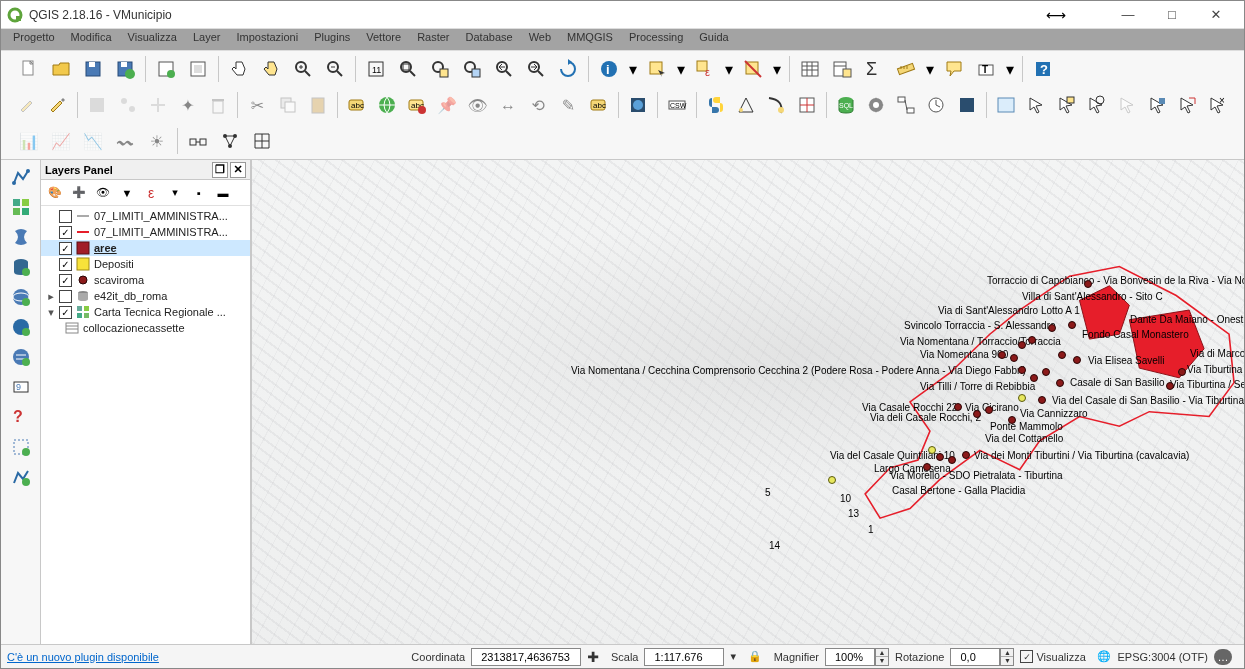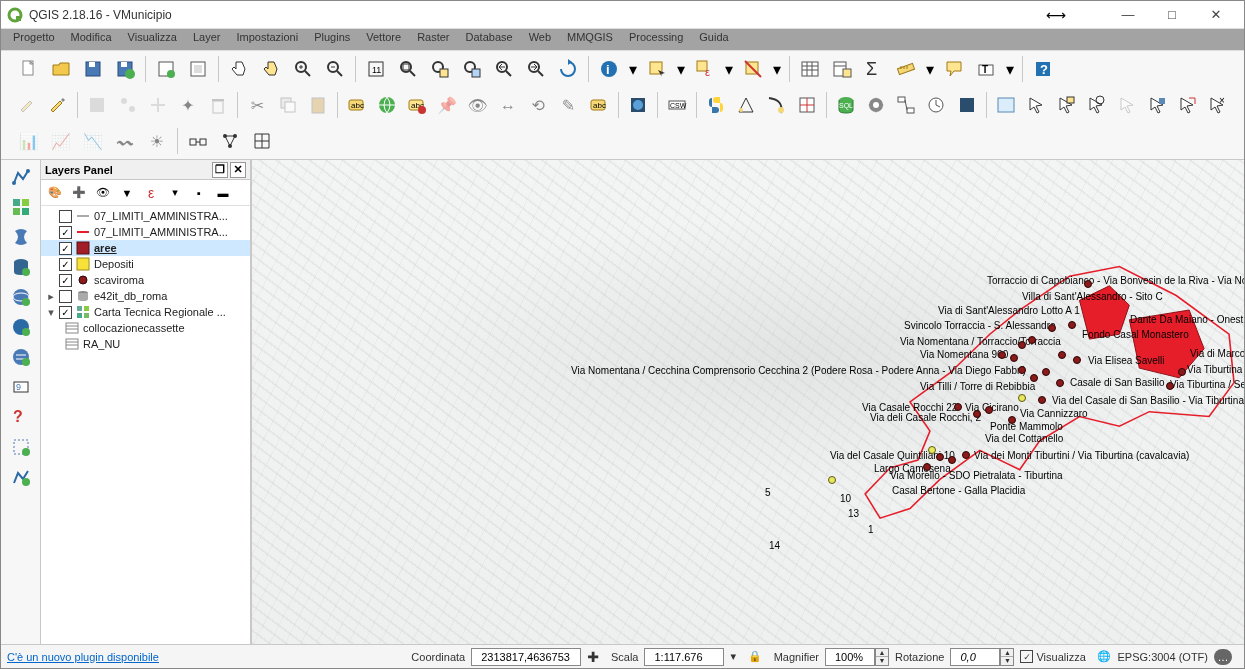--- a/index.html
+++ b/index.html
@@ -655,28 +655,20 @@
             <span class="lbl">Carta Tecnica Regionale ...</span>
           </div>
           <div class="layer-item" style="padding-left: 24px;">
             <span class="sym"><svg viewBox="0 0 14 14">
                 <rect x="1" y="2" width="12" height="10" fill="#fff" stroke="#888"></rect>
                 <line x1="1" y1="5" x2="13" y2="5" stroke="#888"></line>
                 <line x1="1" y1="8" x2="13" y2="8" stroke="#888"></line>
               </svg></span>
             <span class="lbl">collocazionecassette</span>
           </div>
-          <div class="layer-item" style="padding-left: 24px;">
-            <span class="sym"><svg viewBox="0 0 14 14">
-                <rect x="1" y="2" width="12" height="10" fill="#fff" stroke="#888"></rect>
-                <line x1="1" y1="5" x2="13" y2="5" stroke="#888"></line>
-                <line x1="1" y1="8" x2="13" y2="8" stroke="#888"></line>
-              </svg></span>
-            <span class="lbl">RA_NU</span>
-          </div>
         </div>
     </div>
 
     <div class="canvas">
       <div class="map-bg"></div>
       <svg class="map-overlay" viewBox="0 0 995 500" preserveAspectRatio="none" style="width:100%;height:100%;">
 
         <path d="M630 370 L615 345 L640 318 L668 310 L680 280 L660 250 L700 220 L740 180 L770 155 L820 120 L870 110 L927 140 L980 180 L985 230 L960 265 L900 260 L870 275 L830 265 L790 290 L770 320 L730 300 L690 330 L660 360 Z" fill="none" stroke="#e61e2a" stroke-width="1.6"></path>
 
         <path d="M830 145 L860 130 L880 150 L870 180 L840 185 Z" fill="#e61e2a" stroke="#8b0f16"></path>
@@ -766,21 +758,21 @@
         <span>Magnifier</span>
       </div>
     <input type="text" style="width: 50px;" value="100%">
     <div class="spinner">
         <div>▲</div>
         <div>▼</div>
       </div>
     <div class="sbitem">
         <span>Rotazione</span>
       </div>
-    <input type="text" style="width: 50px; font-style: italic;" value="0,0">
+    <input type="text" style="width: 50px;" value="0,0">
     <div class="spinner">
         <div>▲</div>
         <div>▼</div>
       </div>
     <div class="sbitem">
       <span class="chkb">✓</span>
       <span>Visualizza</span>
     </div>
     <div class="sbitem">🌐</div>
     <span>EPSG:3004 (OTF)</span>

